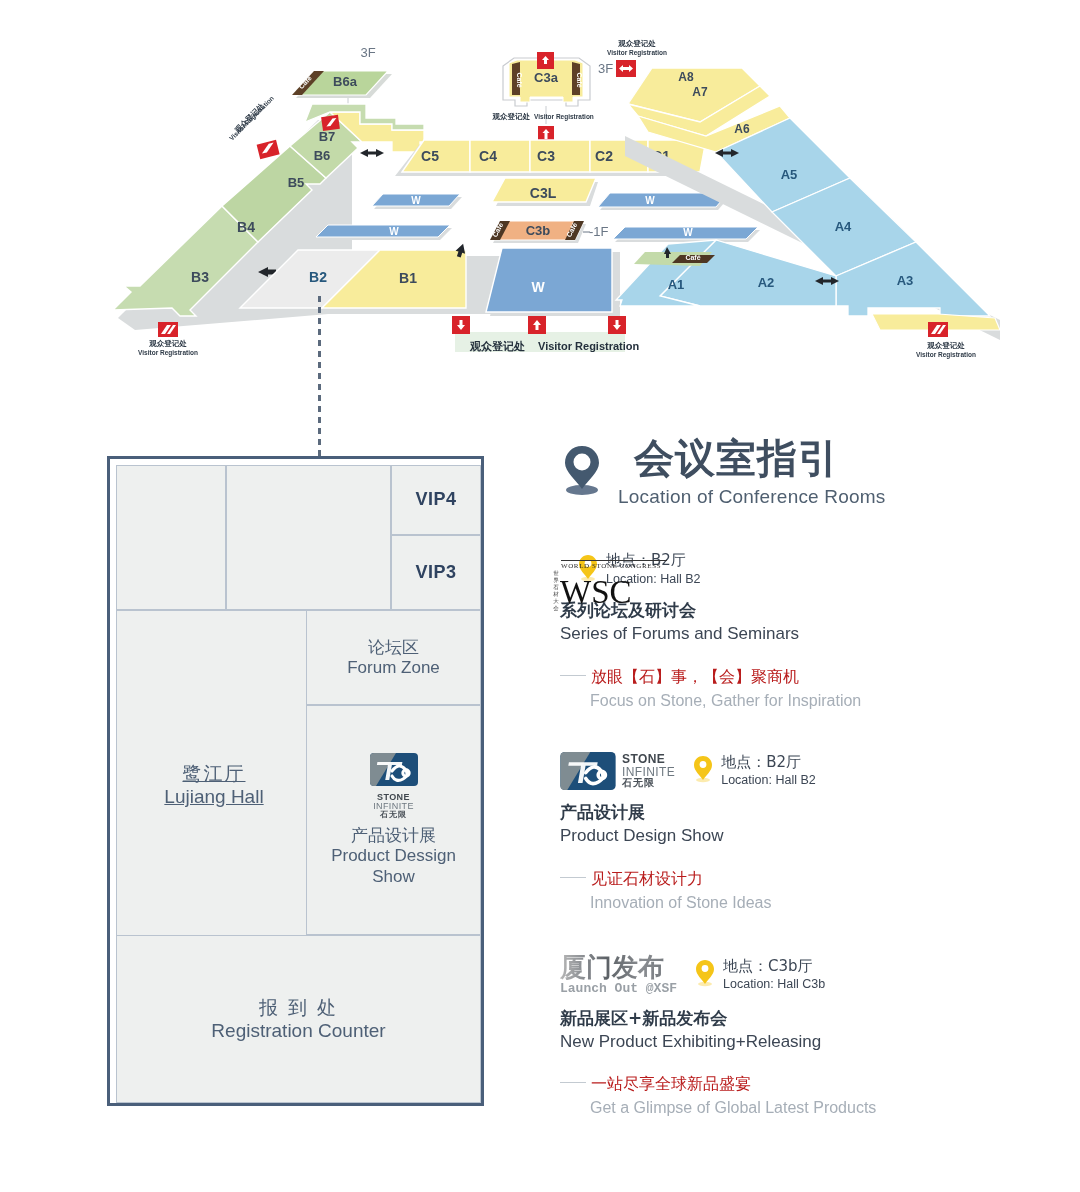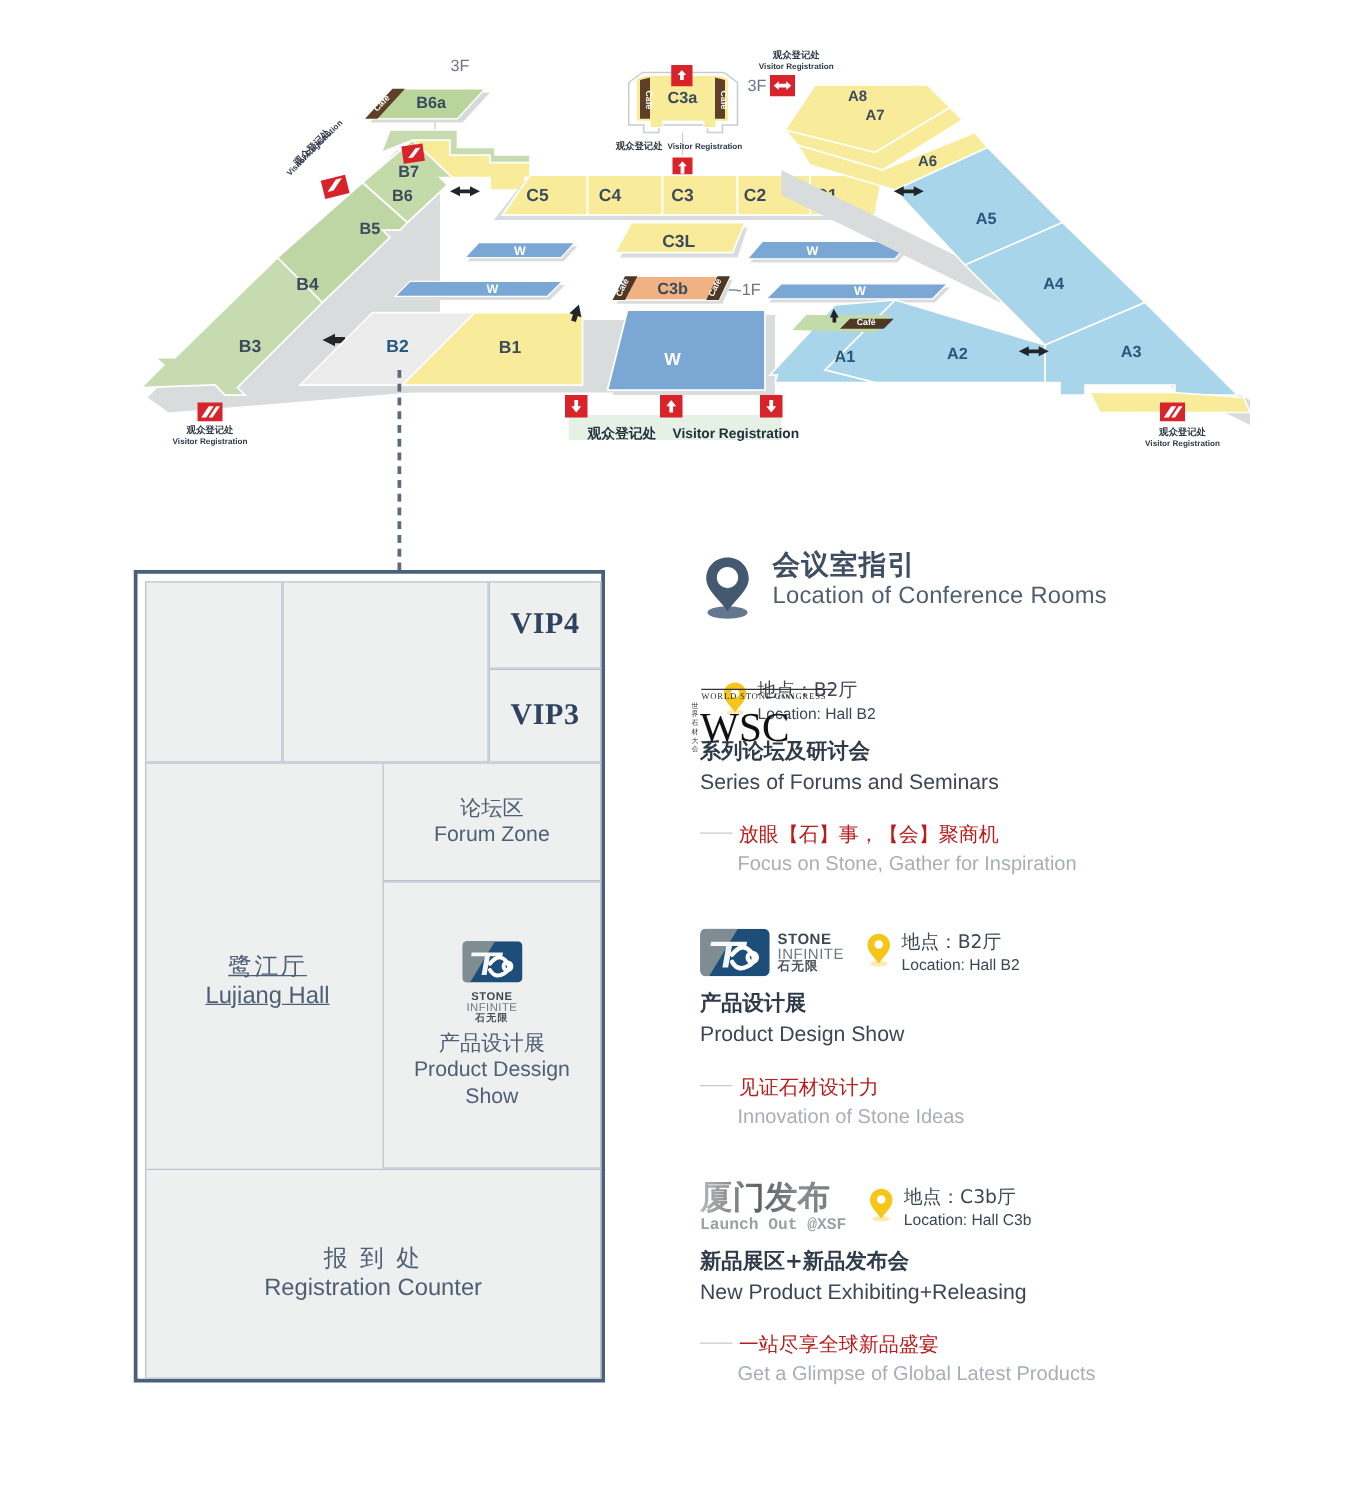--- a/index.html
+++ b/index.html
@@ -44,32 +44,32 @@
     border: 3px solid #4a5f7a; background:#ffffff; padding:6px;
   }
   #fp-grid { position:relative; width:100%; height:100%; }
   .fp-cell {
     position:absolute; background:#eef0ef; border:1px solid #b9c3cf;
     display:flex; flex-direction:column; align-items:center; justify-content:center;
     text-align:center; color:#4e6076; line-height:1.22;
   }
   .fp-cn { font-family:"DejaVu Sans", sans-serif; font-size:19px; letter-spacing:2px; color:#4e6076; }
   .fp-en { font-family:"Liberation Sans", sans-serif; font-size:19px; color:#4e6076; }
-  .fp-vip { font-family:Liberation Serif, serif; font-size:24px; font-weight:700; color:#2f4360; letter-spacing:.5px; }
+  .fp-vip { font-family:Liberation Sans, sans-serif; font-size:18px; font-weight:700; color:#2f4360; letter-spacing:.5px; }
   .fp-small-cn { font-family:"DejaVu Sans", sans-serif; font-size:17px; color:#4e6076; }
   .fp-small-en { font-family:"Liberation Sans", sans-serif; font-size:17px; color:#4e6076; }
   .fp-blank { }
   .si-logo-wrap { margin-bottom:7px; }
 
   
   #panel { position:absolute; left:560px; top:440px; width:500px; }
   #panel-head { display:flex; align-items:flex-start; gap:14px; margin-bottom:42px; }
   .head-pin { flex:0 0 auto; margin-top:4px; }
   .head-txt { }
-  .head-cn { font-family:Liberation Serif, serif; font-size:22px; font-weight:700; color:#3f4e60; line-height:1.12; letter-spacing:1px; }
+  .head-cn { font-family:Liberation Mono, monospace; font-size:40px; font-weight:700; color:#3f4e60; line-height:1.12; letter-spacing:1px;margin-left:16px; }
   .head-en { font-family:"Liberation Sans", sans-serif; font-size:19px; color:#4f5f70; line-height:1.3; letter-spacing:.2px; }
 
   .entry { margin-bottom:40px; }
   .entry-top { display:flex; align-items:center; gap:18px; margin-bottom:10px; }
   .entry-logo { flex:0 0 auto; }
   .entry-loc { display:flex; align-items:center; gap:8px; }
   .loc-text { line-height:1.32; }
   .loc-cn { font-family:"DejaVu Sans", sans-serif; font-size:15px; color:#3c4654; }
   .loc-en { font-family:"Liberation Sans", sans-serif; font-size:12.5px; color:#3c4654; }
   .entry-title-cn { font-family:"DejaVu Sans", sans-serif; font-size:17px; font-weight:700; color:#2f3b49; line-height:1.45; }

